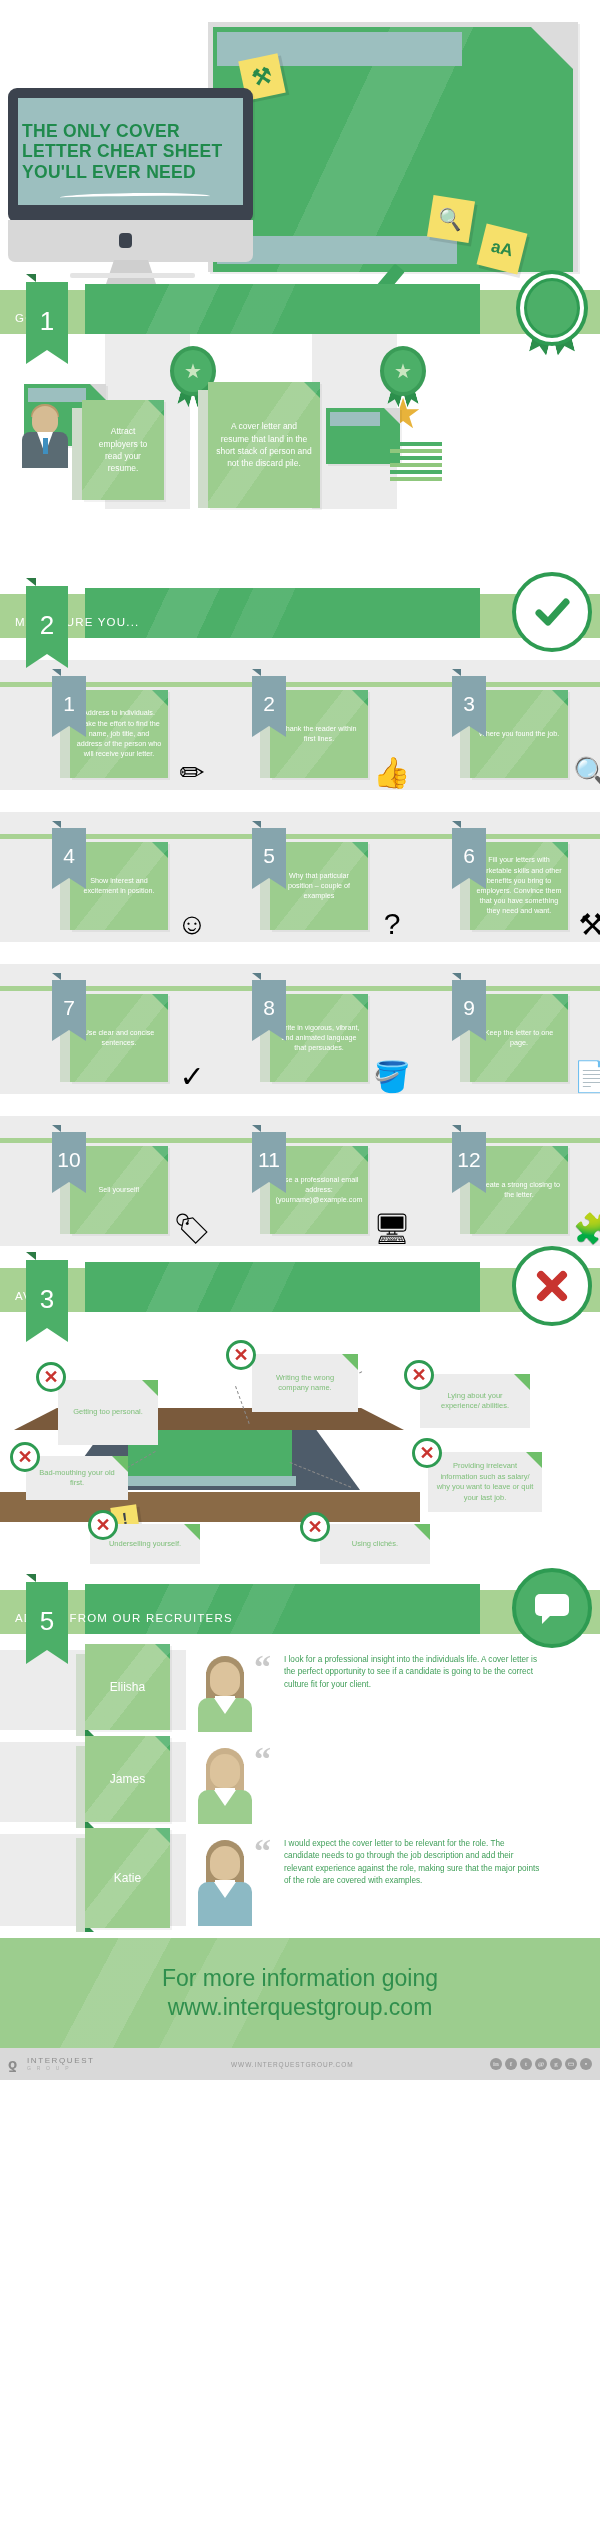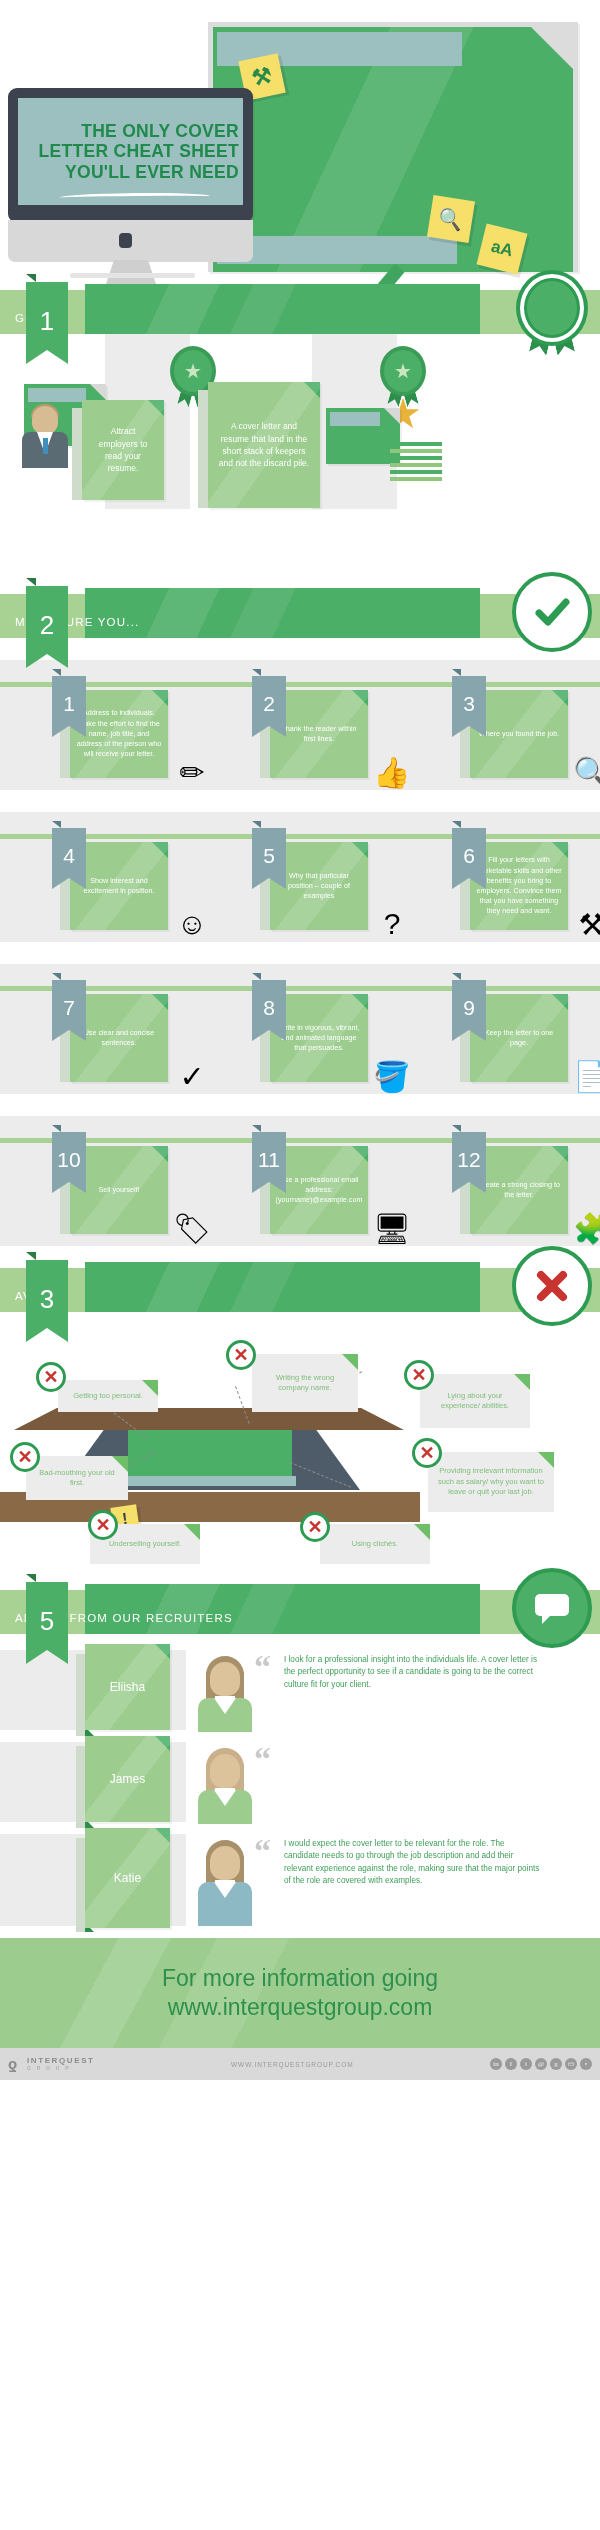--- a/index.html
+++ b/index.html
@@ -72,21 +72,21 @@
     display: flex;
     align-items: center;
     justify-content: center;
   }
   .monitor-title {
     color: #1f8a4c;
     font-size: 17.5px;
     font-weight: bold;
     line-height: 1.17;
     letter-spacing: 0.3px;
-    text-align: right;
+    text-align: left;
     text-transform: uppercase;
     padding: 0 4px;
   }
   .monitor-underline {
     position: absolute;
     left: 52px; bottom: 22px;
     width: 150px; height: 8px;
     border-top: 3px solid #ffffff;
     border-radius: 50%;
     transform: rotate(-0.5deg);
@@ -490,21 +490,21 @@
   .footer {
     position: relative; height: 32px; background: #d9d9d9;
     display: flex; align-items: center; justify-content: space-between;
     padding: 0 8px;
   }
   .logo { display: flex; align-items: center; gap: 4px; }
   .logo .mark {
     width: 15px; height: 18px; color: #8c8c8c; font-size: 15px;
     font-weight: bold; line-height: 18px;
   }
-  .logo .txt { line-height: 1.05; font-weight: bold; }
+  .logo .txt { line-height: 1.05; }
   .logo .t1 { color: #8c8c8c; font-size: 8px; letter-spacing: 1.6px; }
   .logo .t2 { color: #b0b0b0; font-size: 5px; letter-spacing: 2.2px; }
   .footer-url { color: #9a9a9a; font-size: 6.5px; letter-spacing: 0.9px; }
   .socials { display: flex; gap: 3px; }
   .socials span {
     width: 12px; height: 12px; border-radius: 50%;
     background: #9a9a9a; color: #d9d9d9;
     font-size: 7px; line-height: 12px; text-align: center;
     font-family: "Liberation Serif", serif; font-weight: bold;
   }
@@ -590,21 +590,21 @@
     <div class="card-green" style="left:82px;top:66px;width:82px;height:100px">
       <div class="fold"></div>
         <div class="shine"></div>
       <div class="txt">Attract employers to read your resume.</div>
     </div>
 
     <div class="card-shadow-l" style="left:198px;top:56px;height:118px"></div>
     <div class="card-green" style="left:208px;top:48px;width:112px;height:126px">
       <div class="fold"></div>
         <div class="shine"></div>
-      <div class="txt">A cover letter and resume that land in the short stack of keepers and not the discard pile.</div>
+      <div class="txt">A cover letter and resume that land in the short stack of person and not the discard pile.</div>
     </div>
 
     <div class="sheriff-star">★</div>
     <div class="mini-doc" style="left:326px;top:74px;width:74px;height:56px">
       <div class="hdr"></div>
         <div class="fold"></div>
     </div>
     <div class="paper-stack">
       <div class="line a"></div>
         <div class="line"></div>
@@ -839,21 +839,21 @@
     <div class="desk-band2"></div>
     <div class="desk-top"></div>
 
     <div class="dash-line" style="left:95px;top:86px;width:66px;transform:rotate(37deg)"></div>
     <div class="dash-line" style="left:236px;top:74px;width:40px;transform:rotate(70deg)"></div>
     <div class="dash-line" style="left:300px;top:92px;width:70px;transform:rotate(-28deg)"></div>
     <div class="dash-line" style="left:105px;top:168px;width:58px;transform:rotate(-30deg)"></div>
     <div class="dash-line" style="left:290px;top:150px;width:66px;transform:rotate(22deg)"></div>
 
     <div class="x-badge" style="left:36px;top:50px">✕</div>
-    <div class="avoid-card" style="left:58px;top:68px;width:100px;height:32px">
+    <div class="avoid-card" style="left:58px;top:68px;width:100px;height:65px">
       <div class="fold"></div>
       <span>Getting too personal.</span>
     </div>
 
     <div class="x-badge" style="left:226px;top:28px">✕</div>
     <div class="avoid-card" style="left:252px;top:42px;width:106px;height:58px">
       <div class="fold"></div>
       <span>Writing the wrong company name.</span>
     </div>
 
@@ -863,21 +863,21 @@
       <span>Lying about your experience/ abilities.</span>
     </div>
 
     <div class="x-badge" style="left:10px;top:130px">✕</div>
     <div class="avoid-card" style="left:26px;top:144px;width:102px;height:44px">
       <div class="fold"></div>
       <span>Bad-mouthing your old first.</span>
     </div>
 
     <div class="x-badge" style="left:412px;top:126px">✕</div>
-    <div class="avoid-card" style="left:428px;top:140px;width:126px;height:60px">
+    <div class="avoid-card" style="left:428px;top:140px;width:114px;height:60px">
       <div class="fold"></div>
       <span>Providing irrelevant information such as salary/ why you want to leave or quit your last job.</span>
     </div>
 
     <div class="x-badge" style="left:88px;top:198px">✕</div>
     <div class="note" style="left:112px;top:194px;width:26px;height:26px;font-size:16px;color:#3c434e;transform:rotate(-8deg)">!</div>
     <div class="avoid-card" style="left:90px;top:212px;width:110px;height:40px">
       <div class="fold"></div>
       <span>Underselling yourself.</span>
     </div>

